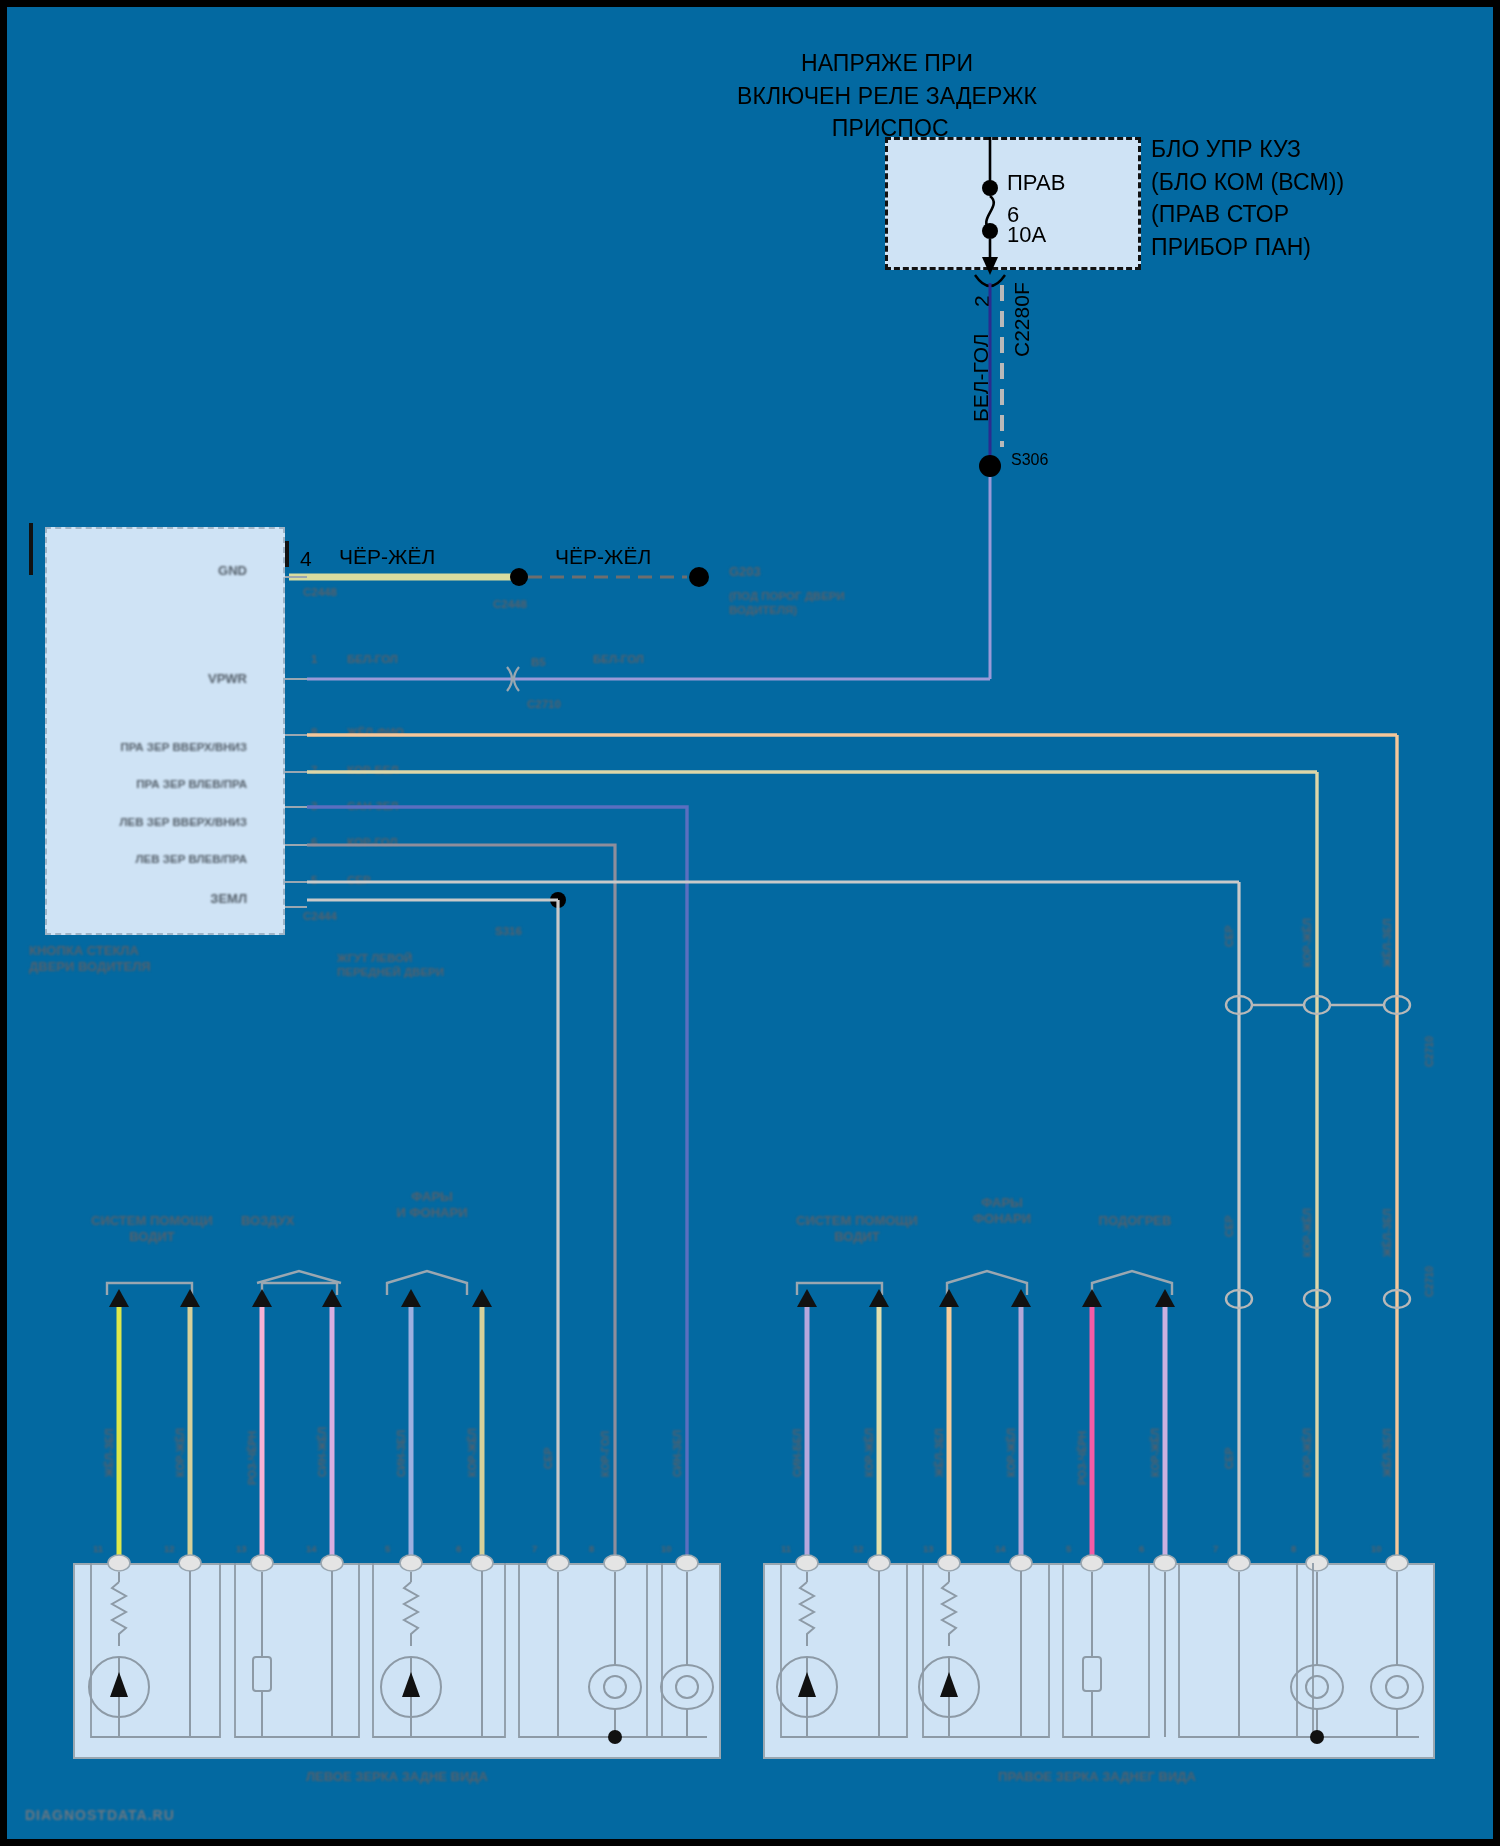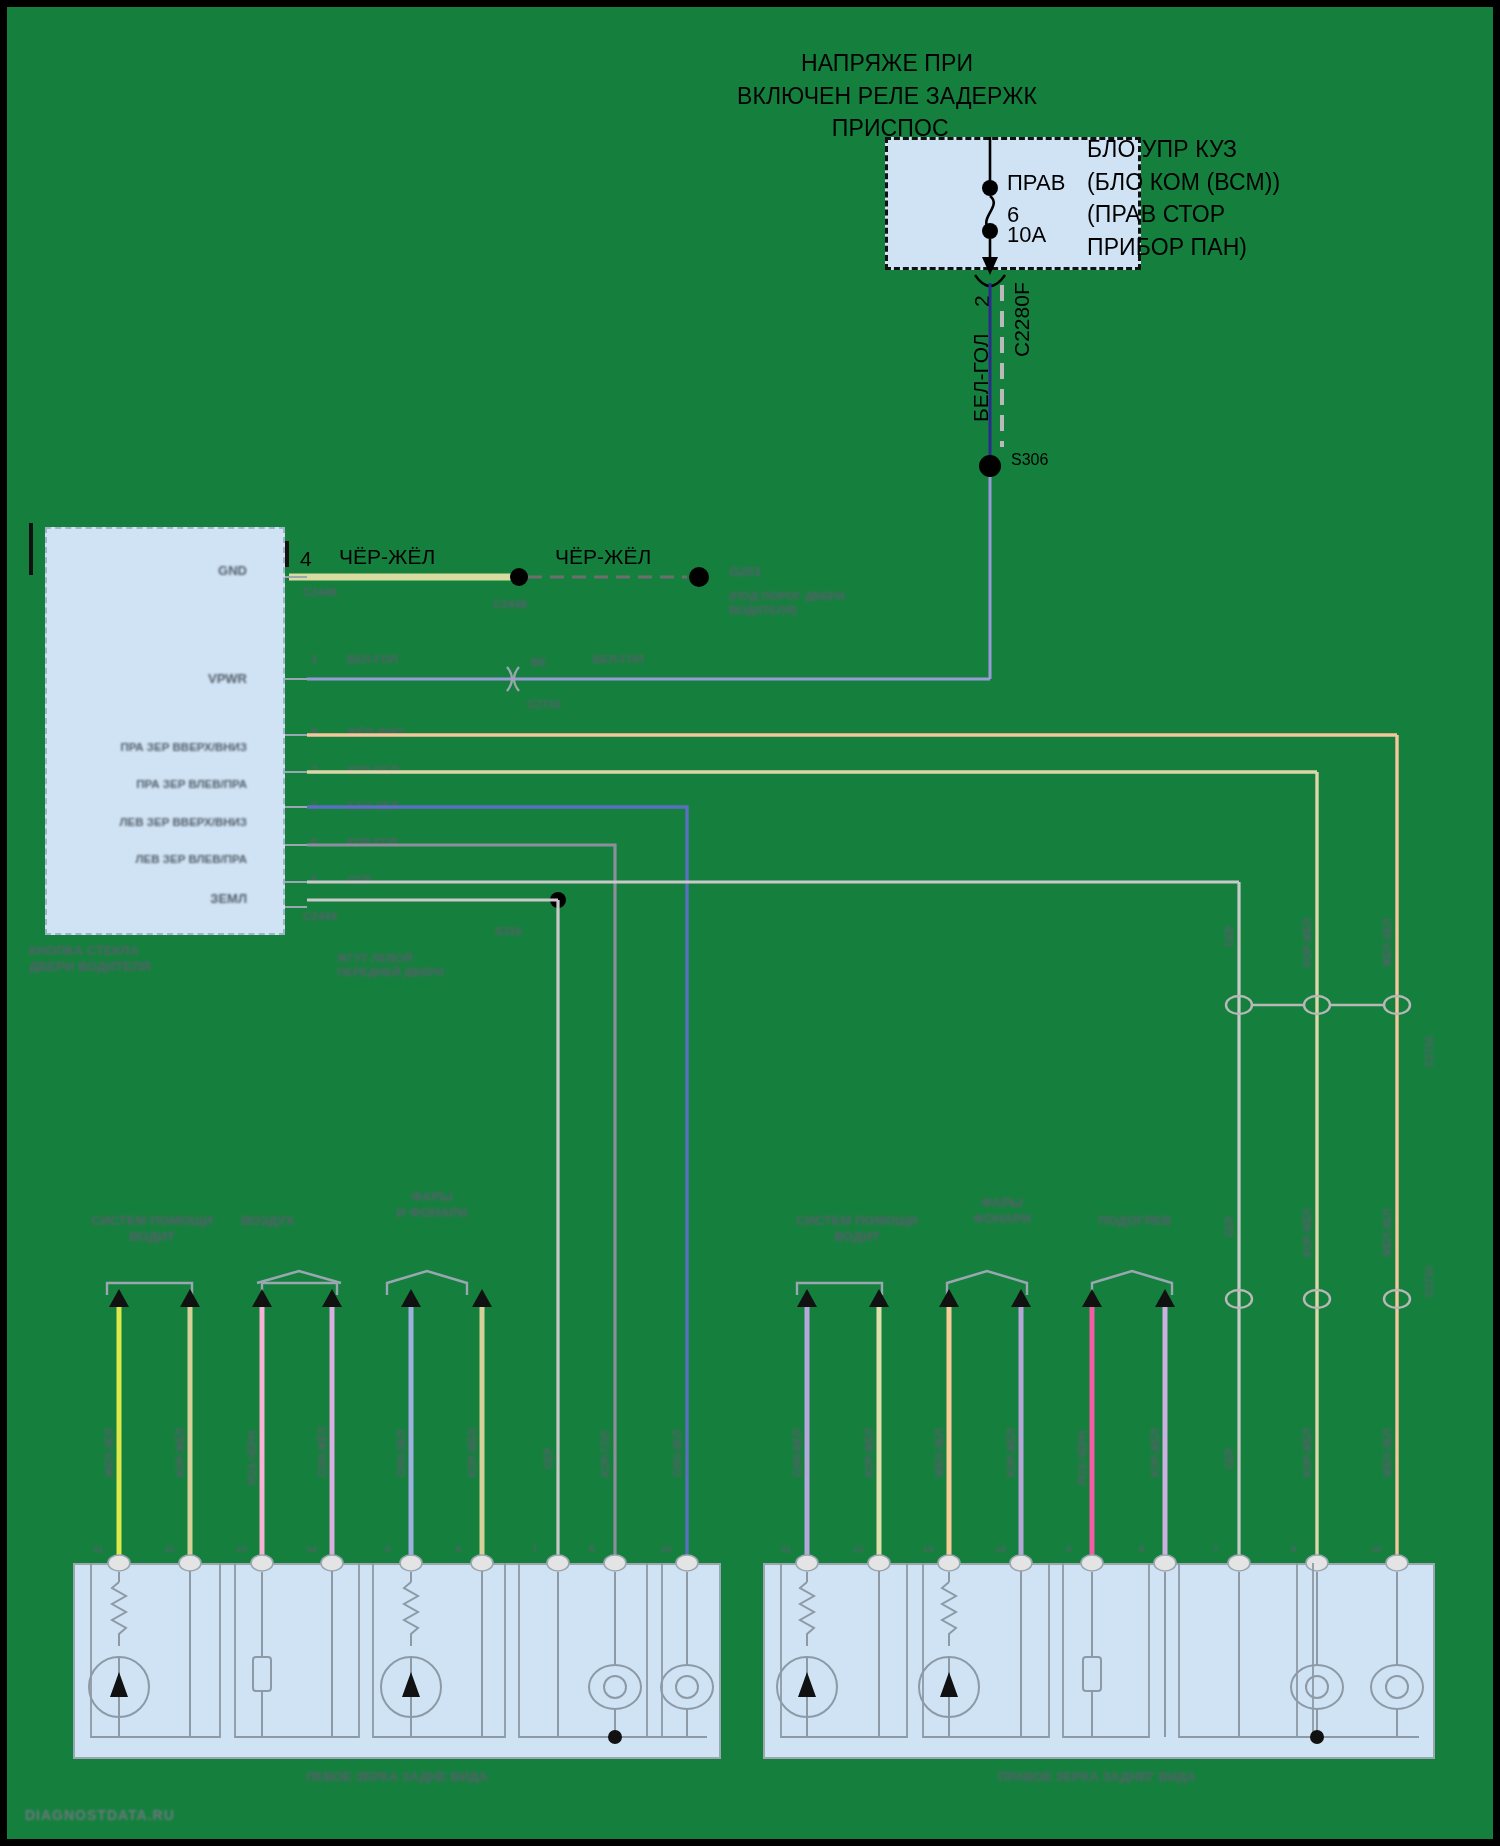--- a/index.html
+++ b/index.html
@@ -7,21 +7,21 @@
     padding: 0;
     background: #ffffff;
   }
   body {
     font-family: "Liberation Sans", sans-serif;
   }
   #page {
     position: relative;
     width: 1500px;
     height: 1846px;
-    background: #15803d;
+    background: #0369a1;
     box-sizing: border-box;
     border: 7px solid #000000;
     overflow: hidden;
   }
   #canvas {
     position: absolute;
     inset: 0;
   }
   .abs { position: absolute; }
 
@@ -115,21 +115,21 @@
 
 <div id="page">
   <div id="canvas">
 
     <div class="abs lbl-big" style="left:880px; top:40px; text-align:center; transform:translateX(-50%);">НАПРЯЖЕ ПРИ
 ВКЛЮЧЕН РЕЛЕ ЗАДЕРЖК
  ПРИСПОС</div>
 
     <div class="abs dashbox" style="left:878px; top:130px; width:256px; height:133px;"></div>
 
-    <div class="abs lbl-big" style="left:1080px; top:126px;">БЛО УПР КУЗ
+    <div class="abs lbl-big" style="left:1144px; top:126px;">БЛО УПР КУЗ
 (БЛО КОМ (ВСМ))
 (ПРАВ СТОР
 ПРИБОР ПАН)</div>
 
     <div class="abs lbl-fuse" style="left:1000px; top:160px;">ПРАВ</div>
     <div class="abs lbl-fuse" style="left:1000px; top:192px;">6</div>
     <div class="abs lbl-fuse" style="left:1000px; top:212px;">10A</div>
 
     <div class="abs lbl-pinnum vert" style="left:963px; top:300px;">2</div>
     <div class="abs lbl-wire vert" style="left:1003px; top:350px;">C2280F</div>

